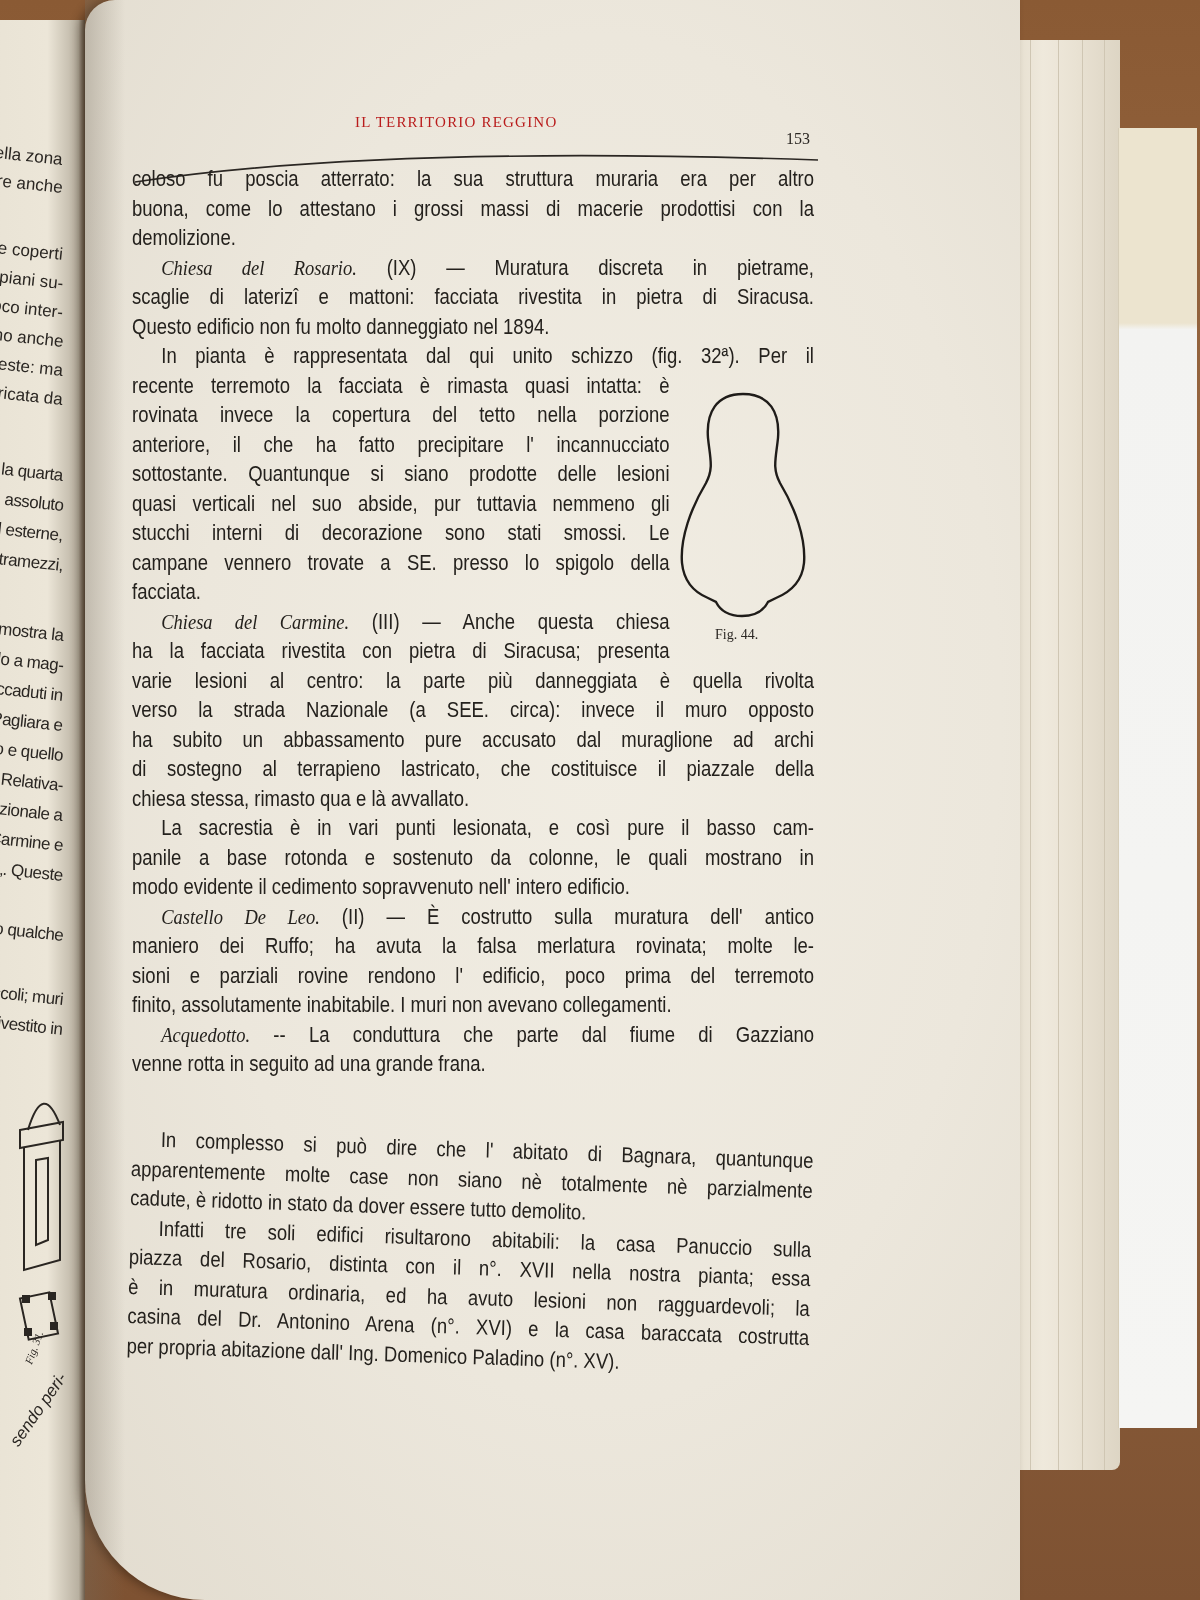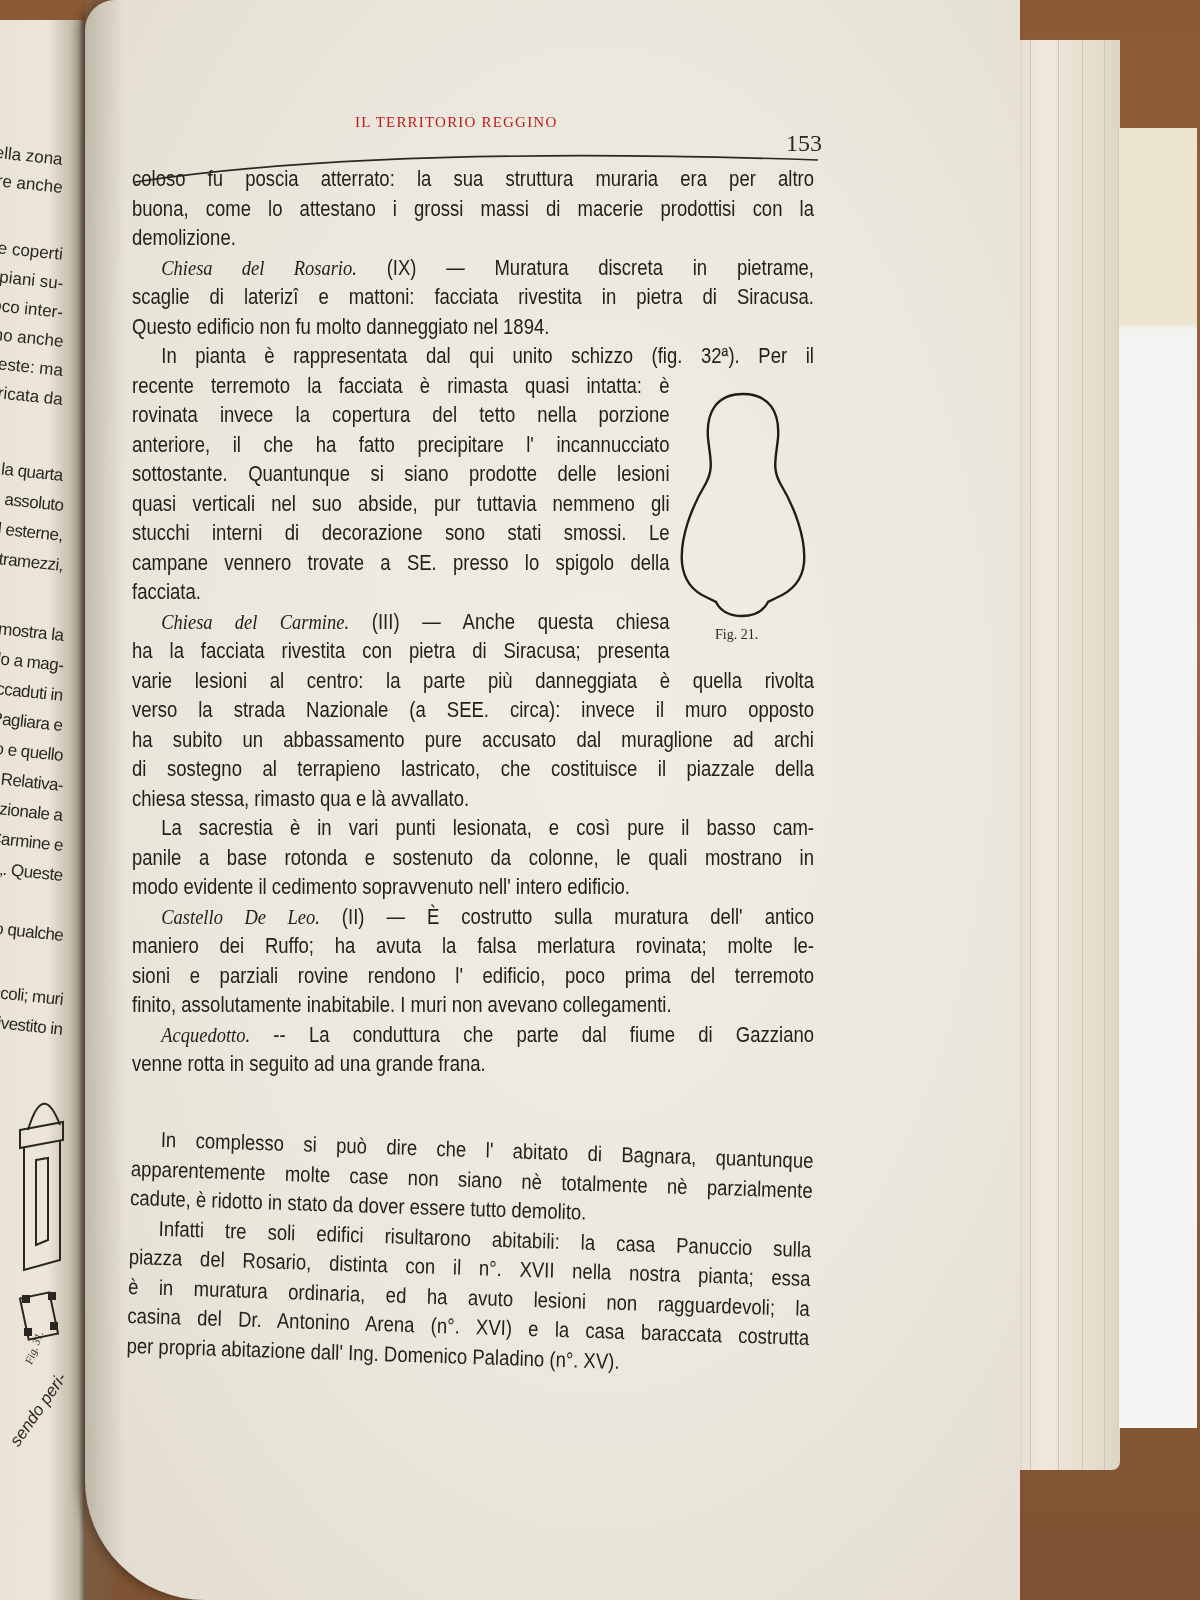--- a/index.html
+++ b/index.html
@@ -42,21 +42,21 @@
   }
   .page::before {
     content:""; position:absolute; left:0; top:0; bottom:0; width:40px;
     background: linear-gradient(90deg, rgba(120,110,95,0.35), rgba(120,110,95,0));
   }
   .running-head {
     position:absolute; left:355px; top:114px; font-size:15px; letter-spacing:1.2px;
     color:#b91c1c; font-variant: small-caps;
   }
   .page-number {
-    position:absolute; left:786px; top:130px; font-size:24px; color:#2b2723;
+    position:absolute; left:786px; top:130px; font-size:16px; color:#2b2723;
   }
   .head-rule { position:absolute; left:130px; top:140px; width:690px; height:50px; }
   .text {
     position:absolute; left:132px; width:682px; font-size:21.5px; line-height:29.5px; color:#24211d;
     font-family:"Liberation Sans Narrow","Liberation Sans",sans-serif;
     transform: scaleX(0.86); transform-origin:left top;
   }
   .ln { display:block; white-space:nowrap; text-align:justify; text-align-last:justify; width:793px; }
   .ln.last { text-align-last:left; }
   .ln.narrow { width:625px; }
@@ -164,21 +164,21 @@
   <span class="ln">maniero dei Ruffo; ha avuta la falsa merlatura rovinata; molte le-</span>
   <span class="ln">sioni e parziali rovine rendono l' edificio, poco prima del terremoto</span>
   <span class="ln last">finito, assolutamente inabitabile. I muri non avevano collegamenti.</span>
   <span class="ln indent"><span class="it">Acquedotto.</span><span> -- La conduttura che parte dal fiume di Gazziano</span></span>
   <span class="ln last">venne rotta in seguito ad una grande frana.</span>
 </div>
 
 <svg class="fig" viewBox="0 0 135 232">
   <path d="M67 6 C 40 6 30 25 32 50 C 34 70 38 80 30 95 C 15 120 4 150 6 175 C 8 195 20 205 32 210 L 40 214 C 44 222 52 228 66 228 C 80 228 88 222 92 214 L 100 210 C 112 205 126 195 128 175 C 130 150 119 120 104 95 C 96 80 100 70 102 50 C 104 25 94 6 67 6 Z" fill="none" stroke="#1f1c19" stroke-width="2.4"></path>
 </svg>
-<div class="fig-caption">Fig. 21.</div>
+<div class="fig-caption">Fig. 44.</div>
 
 <div class="text" style="top:1125px; transform: scaleX(0.86) rotate(1.6deg);">
   <span class="ln indent">In complesso si può dire che l' abitato di Bagnara, quantunque</span>
   <span class="ln">apparentemente molte case non siano nè totalmente nè parzialmente</span>
   <span class="ln last">cadute, è ridotto in stato da dover essere tutto demolito.</span>
   <span class="ln indent">Infatti tre soli edifici risultarono abitabili: la casa Panuccio sulla</span>
   <span class="ln">piazza del Rosario, distinta con il n°. XVII nella nostra pianta; essa</span>
   <span class="ln">è in muratura ordinaria, ed ha avuto lesioni non ragguardevoli; la</span>
   <span class="ln">casina del Dr. Antonino Arena (n°. XVI) e la casa baraccata costrutta</span>
   <span class="ln last">per propria abitazione dall' Ing. Domenico Paladino (n°. XV).</span>

